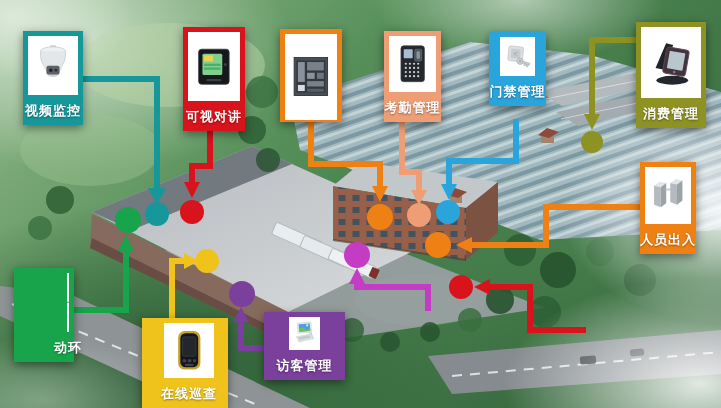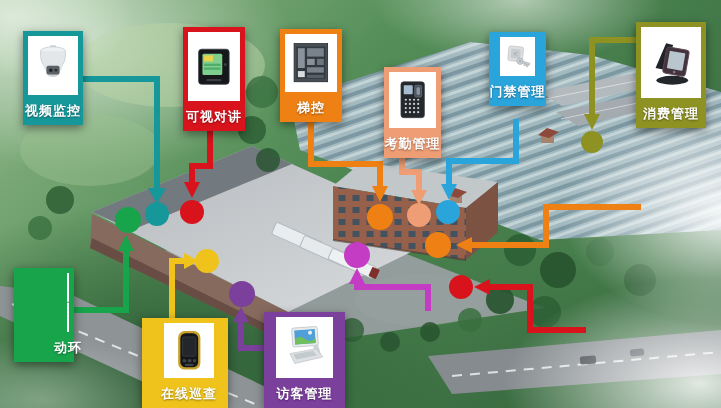--- a/index.html
+++ b/index.html
@@ -35,27 +35,27 @@
   }
   .node-img svg{ width:88%; height:92%; }
   .node-label{
     height:28px; display:flex; align-items:center; justify-content:center;
     color:#fff; font-size:13px; font-weight:bold; letter-spacing:1px;
     white-space:nowrap; text-shadow:0 1px 2px rgba(0,0,0,.4);
   }
   .n-video     { left:23px;  top:31px;  width:60px; height:94px;  --c:#16989B; }
   .n-intercom  { left:183px; top:27px;  width:62px; height:104px;  --c:#D8131C; }
   .n-elevator  { left:280px; top:29px;  width:62px; height:93px;  --c:#EF8013; }
-  .n-attendance{ left:384px; top:31px;  width:57px; height:91px;margin-top:36px;  --c:#EF9D74; }
+  .n-attendance{ left:384px; top:31px;  width:57px; height:91px;  --c:#EF9D74; }
   .n-access    { left:489px; top:32px;  width:57px; height:74px;  --c:#2AA5DC; }
   .n-consume   { left:636px; top:22px;  width:70px; height:106px; --c:#8E9223; }
   .n-personnel { left:640px; top:162px; width:56px; height:92px;  --c:#EF8013; }
   .n-alarm     { left:586px; top:283px; width:61px; height:106px; --c:#D8131C; }
   .n-parking   { left:393px; top:310px; width:63px; height:98px;  --c:#C43CC4; }
-  .n-visitor   { left:264px; top:312px; width:81px; height:96px;  --c:#7B3F9C; }
+  .n-visitor   { left:264px; top:312px; width:81px; height:68px;  --c:#7B3F9C; }
   .n-patrol    { left:142px; top:318px; width:86px; height:90px;padding-left:8px;  --c:#EFC31B; }
   .n-env       { left:14px;  top:268px; width:60px; height:94px;padding-left:48px;  --c:#17A44B; }
 </style>
 </head>
 <body>
 
 <div class="stage">
 
   <svg class="layer bg" width="721" height="408" viewBox="0 0 721 408">
     <defs>
@@ -262,21 +262,20 @@
         <rect x="11" y="9" width="38" height="42" fill="#333940"></rect>
         <rect x="13" y="11" width="9" height="26" fill="#8a939b"></rect>
         <rect x="25" y="11" width="22" height="11" fill="#79828a"></rect>
         <rect x="25" y="25" width="10" height="8" fill="#8a939b"></rect>
         <rect x="38" y="25" width="9" height="8" fill="#6d767e"></rect>
         <rect x="25" y="36" width="22" height="7" fill="#79828a"></rect>
         <rect x="13" y="41" width="9" height="8" fill="#d8dcdf"></rect>
         <rect x="25" y="46" width="22" height="4" fill="#565e66"></rect>
       </svg>
     </div>
-    <div class="node-label">梯控</div>
   </div>
 
   <div class="node n-attendance">
     <div class="node-img">
       <svg viewBox="0 0 60 60">
         <rect x="13" y="4" width="34" height="52" rx="4" fill="#24282d" stroke="#3a3f45"></rect>
         <rect x="17" y="9" width="13" height="13" rx="1" fill="#a8bdd2"></rect>
         <rect x="33" y="9" width="10" height="17" rx="2" fill="#4b545d" stroke="#6d7781"></rect>
         <rect x="35.5" y="12" width="5" height="11" rx="2" fill="#89949e"></rect>
         <g fill="#cdd2d6">
@@ -330,20 +329,34 @@
           <rect x="22" y="14" width="26" height="30" rx="3" fill="#42333c" stroke="#5d4652"></rect>
           <rect x="26" y="18" width="18" height="20" rx="1" fill="#b9c6cd"></rect>
           <circle cx="35" cy="41" r="1.5" fill="#8b7683"></circle>
         </g>
         <ellipse cx="31" cy="50" rx="18" ry="5" fill="#23262a"></ellipse>
       </svg>
     </div>
     <div class="node-label">消费管理</div>
   </div>
 
+  <div class="node n-personnel">
+    <div class="node-img">
+      <svg viewBox="0 0 60 60">
+        <polygon points="9,16 17,10 27,12 19,18" fill="#e3e6e8"></polygon>
+        <polygon points="9,16 19,18 19,48 9,44" fill="#b4babf"></polygon>
+        <polygon points="19,18 27,12 27,42 19,48" fill="#9ba2a8"></polygon>
+        <rect x="26" y="20" width="10" height="3" fill="#c9ced2"></rect>
+        <polygon points="33,12 41,6 51,8 43,14" fill="#e3e6e8"></polygon>
+        <polygon points="33,12 43,14 43,44 33,40" fill="#b4babf"></polygon>
+        <polygon points="43,14 51,8 51,38 43,44" fill="#9ba2a8"></polygon>
+      </svg>
+    </div>
+    <div class="node-label">人员出入</div>
+  </div>
 
 
 
   <div class="node n-visitor">
     <div class="node-img">
       <svg viewBox="0 0 60 60">
         <g transform="rotate(-4 30 20)">
           <rect x="15" y="6" width="31" height="23" rx="2" fill="#e9eced" stroke="#bfc5c9"></rect>
           <rect x="18" y="9" width="25" height="17" fill="#4f9fd8"></rect>
           <path d="M18 20 q6 -6 12 0 t13 0 v6 h-25 z" fill="#6fbf5f"></path>

